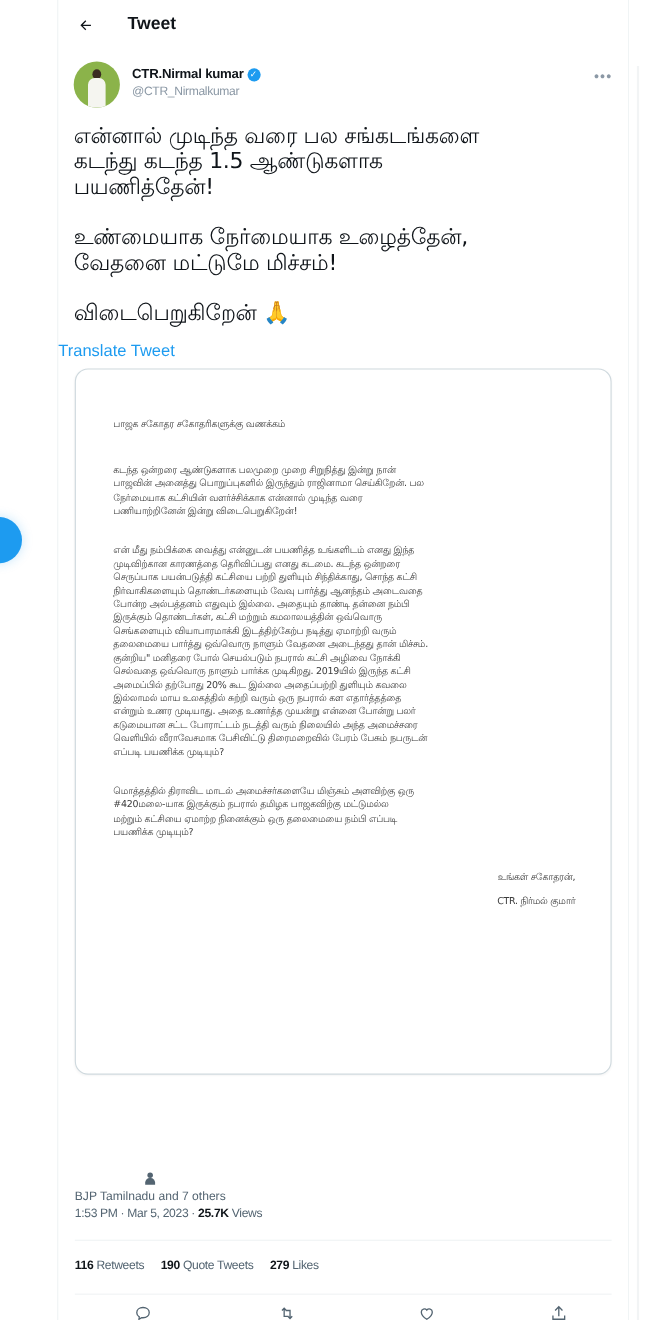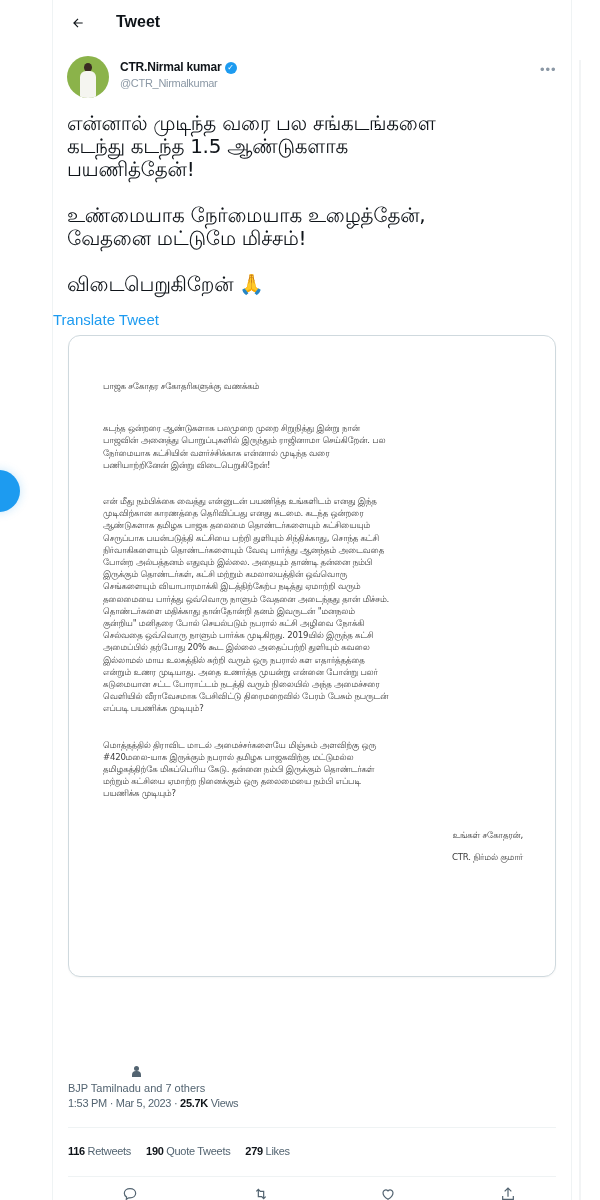--- a/index.html
+++ b/index.html
@@ -112,42 +112,39 @@
       <div class="para">
         <div>கடந்த ஒன்றரை ஆண்டுகளாக பலமுறை முறை சிறுநித்து இன்று நான்</div>
         <div>பாஜவின் அனைத்து பொறுப்புகளில் இருந்தும் ராஜினாமா செய்கிறேன். பல</div>
         <div>நேர்மையாக கட்சியின் வளர்ச்சிக்காக என்னால் முடிந்த வரை</div>
         <div>பணியாற்றினேன் இன்று விடைபெறுகிறேன்!</div>
       </div>
 
       <div class="para">
         <div>என் மீது நம்பிக்கை வைத்து என்னுடன் பயணித்த உங்களிடம் எனது இந்த</div>
         <div>முடிவிற்கான காரணத்தை தெரிவிப்பது எனது கடமை. கடந்த ஒன்றரை</div>
-        <div>ஆண்டுகளாக தமிழக பாஜக தலைமை தொண்டர்களையும் கட்சியையும்</div>
         <div>செருப்பாக பயன்படுத்தி கட்சியை பற்றி துளியும் சிந்திக்காது, சொந்த கட்சி</div>
         <div>நிர்வாகிகளையும் தொண்டர்களையும் வேவு பார்த்து ஆனந்தம் அடைவதை</div>
         <div>போன்ற அல்பத்தனம் எதுவும் இல்லை. அதையும் தாண்டி தன்னை நம்பி</div>
         <div>இருக்கும் தொண்டர்கள், கட்சி மற்றும் கமலாலயத்தின் ஒவ்வொரு</div>
         <div>செங்களையும் வியாபாரமாக்கி இடத்திற்கேற்ப நடித்து ஏமாற்றி வரும்</div>
         <div>தலைமையை பார்த்து ஒவ்வொரு நாளும் வேதனை அடைந்தது தான் மிச்சம்.</div>
-        <div>தொண்டர்களை மதிக்காது தான்தோன்றி தனம் இவருடன் "மனநலம்</div>
         <div>குன்றிய" மனிதரை போல் செயல்படும் நபரால் கட்சி அழிவை நோக்கி</div>
         <div>செல்வதை ஒவ்வொரு நாளும் பார்க்க முடிகிறது. 2019யில் இருந்த  கட்சி</div>
         <div>அமைப்பில் தற்போது 20% கூட இல்லை அதைப்பற்றி துளியும் கவலை</div>
         <div>இல்லாமல் மாய உலகத்தில் சுற்றி வரும் ஒரு நபரால் கள எதார்த்தத்தை</div>
         <div>என்றும் உணர முடியாது. அதை உணர்த்த முயன்று என்னை போன்று பலர்</div>
         <div>கடுமையான சட்ட போராட்டம் நடத்தி வரும் நிலையில் அந்த அமைச்சரை</div>
         <div>வெளியில் வீராவேசமாக பேசிவிட்டு திரைமறைவில் பேரம் பேசும்  நபருடன்</div>
         <div>எப்படி பயணிக்க முடியும்?</div>
       </div>
 
       <div class="para">
         <div>மொத்தத்தில் திராவிட மாடல் அமைச்சர்களையே மிஞ்சும் அளவிற்கு ஒரு</div>
         <div>#420மலை-யாக இருக்கும் நபரால் தமிழக பாஜகவிற்கு மட்டுமல்ல</div>
-        <div>தமிழகத்திற்கே மிகப்பெரிய கேடு. தன்னை நம்பி இருக்கும் தொண்டர்கள்</div>
         <div>மற்றும் கட்சியை ஏமாற்ற நினைக்கும் ஒரு தலைமையை நம்பி  எப்படி</div>
         <div>பயணிக்க முடியும்?</div>
       </div>
 
       <div class="sign">உங்கள் சகோதரன்,</div>
       <div class="sign">CTR. நிர்மல் குமார்</div>
     </div>
   </div>
 
   <div class="tagged">

